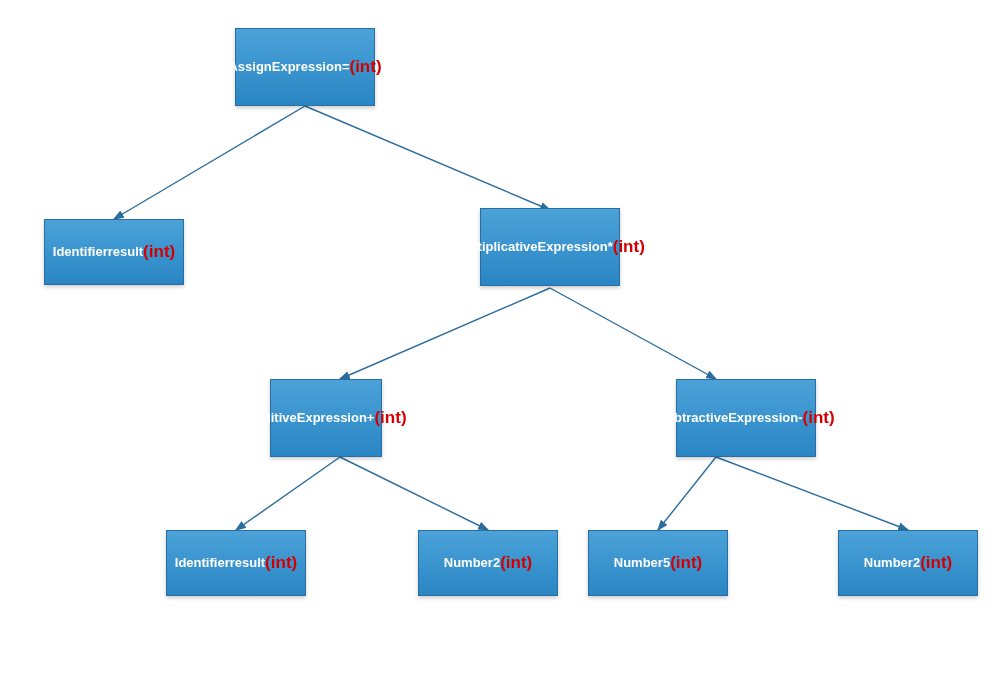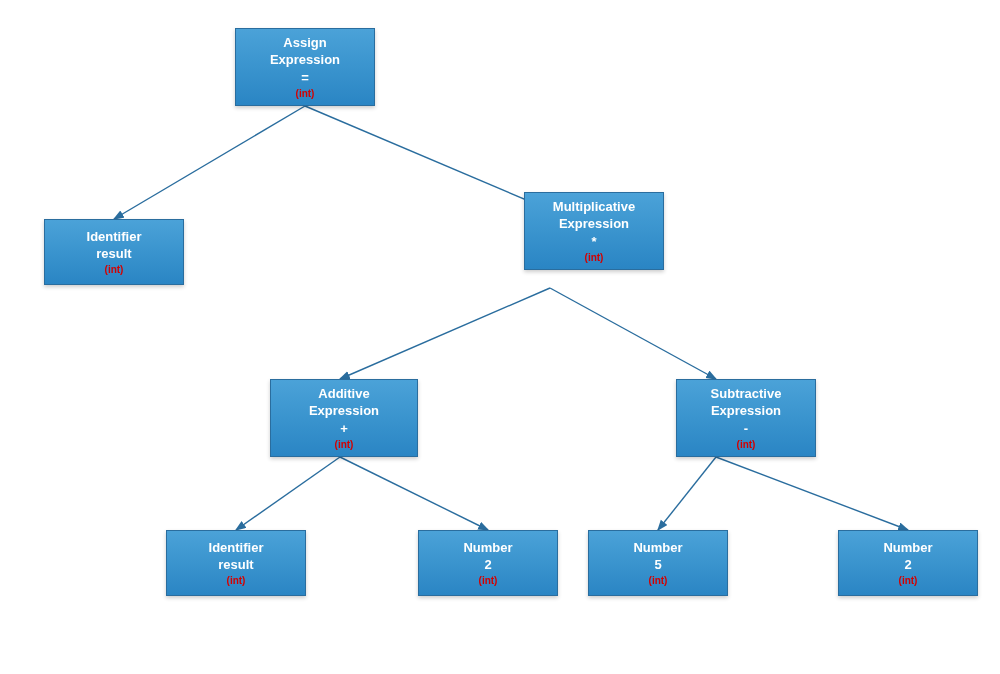--- a/index.html
+++ b/index.html
@@ -13,33 +13,33 @@
     overflow: hidden;
   }
   .node {
     position: absolute;
     background: linear-gradient(to bottom, #4ba2d8 0%, #3a94ce 50%, #2a85c4 100%);
     border: 1px solid #2a6d9e;
     box-shadow: 0 2px 4px rgba(0,0,0,0.2);
     color: #ffffff;
     text-align: center;
     display: flex;
-    flex-direction: column;
+    flex-direction: row;
     align-items: center;
     justify-content: center;
     font-size: 13px;
     line-height: 1.35;
     font-weight: 600;
     padding: 4px 2px;
     box-sizing: border-box;
   }
   .node .type {
     color: #d40000;
     font-weight: 700;
-    font-size: 10px;
+    font-size: 17px;
   }
   svg.edges {
     position: absolute;
     top: 0;
     left: 0;
     width: 1000px;
     height: 674px;
     pointer-events: none;
   }
 </style>
@@ -70,28 +70,28 @@
   <span>=</span>
   <span class="type">(int)</span>
 </div>
 
 <div class="node" id="n-identResult" style="left: 44px; top: 219px; width: 140px; height: 66px;">
   <span>Identifier</span>
   <span>result</span>
   <span class="type">(int)</span>
 </div>
 
-<div class="node" id="n-mult" style="left: 480px; top: 192px; width: 140px; height: 78px; margin-left: 44px;">
+<div class="node" id="n-mult" style="left: 480px; top: 208px; width: 140px; height: 78px;">
   <span>Multiplicative</span>
   <span>Expression</span>
   <span>*</span>
   <span class="type">(int)</span>
 </div>
 
-<div class="node" id="n-add" style="left: 270px; top: 379px; width: 148px; height: 78px;">
+<div class="node" id="n-add" style="left: 270px; top: 379px; width: 112px; height: 78px;">
   <span>Additive</span>
   <span>Expression</span>
   <span>+</span>
   <span class="type">(int)</span>
 </div>
 
 <div class="node" id="n-sub" style="left: 676px; top: 379px; width: 140px; height: 78px;">
   <span>Subtractive</span>
   <span>Expression</span>
   <span>-</span>

